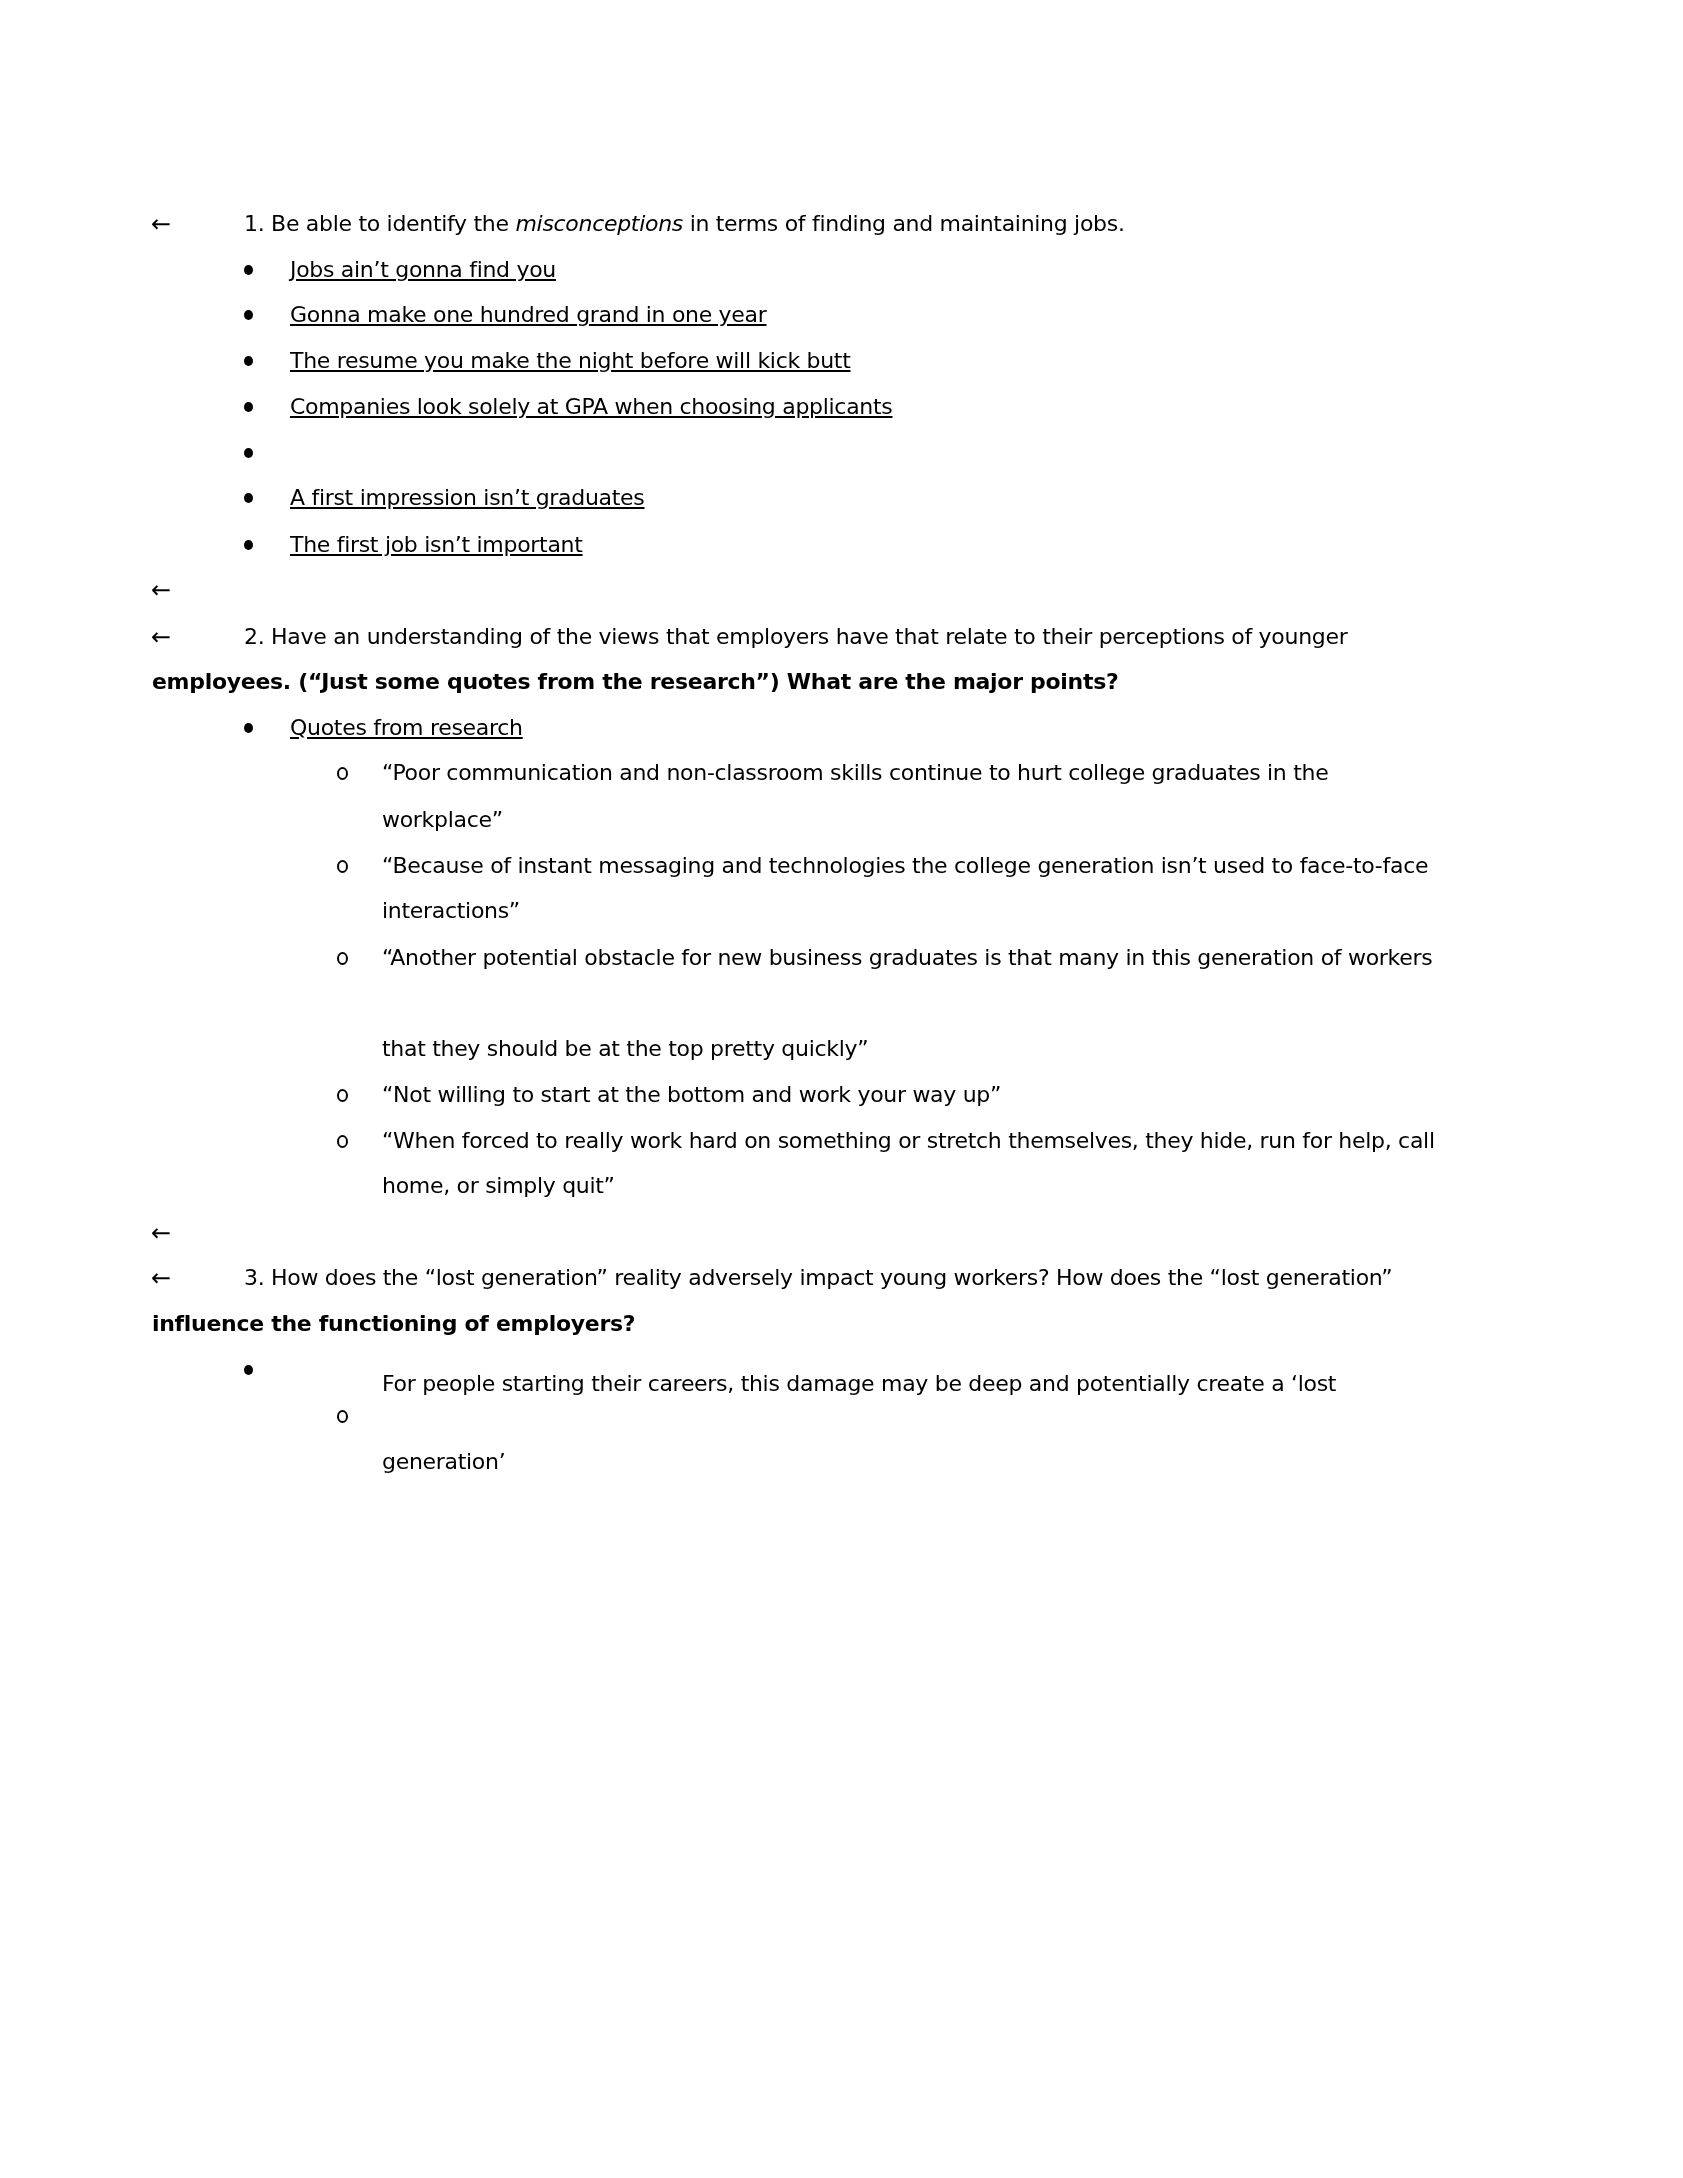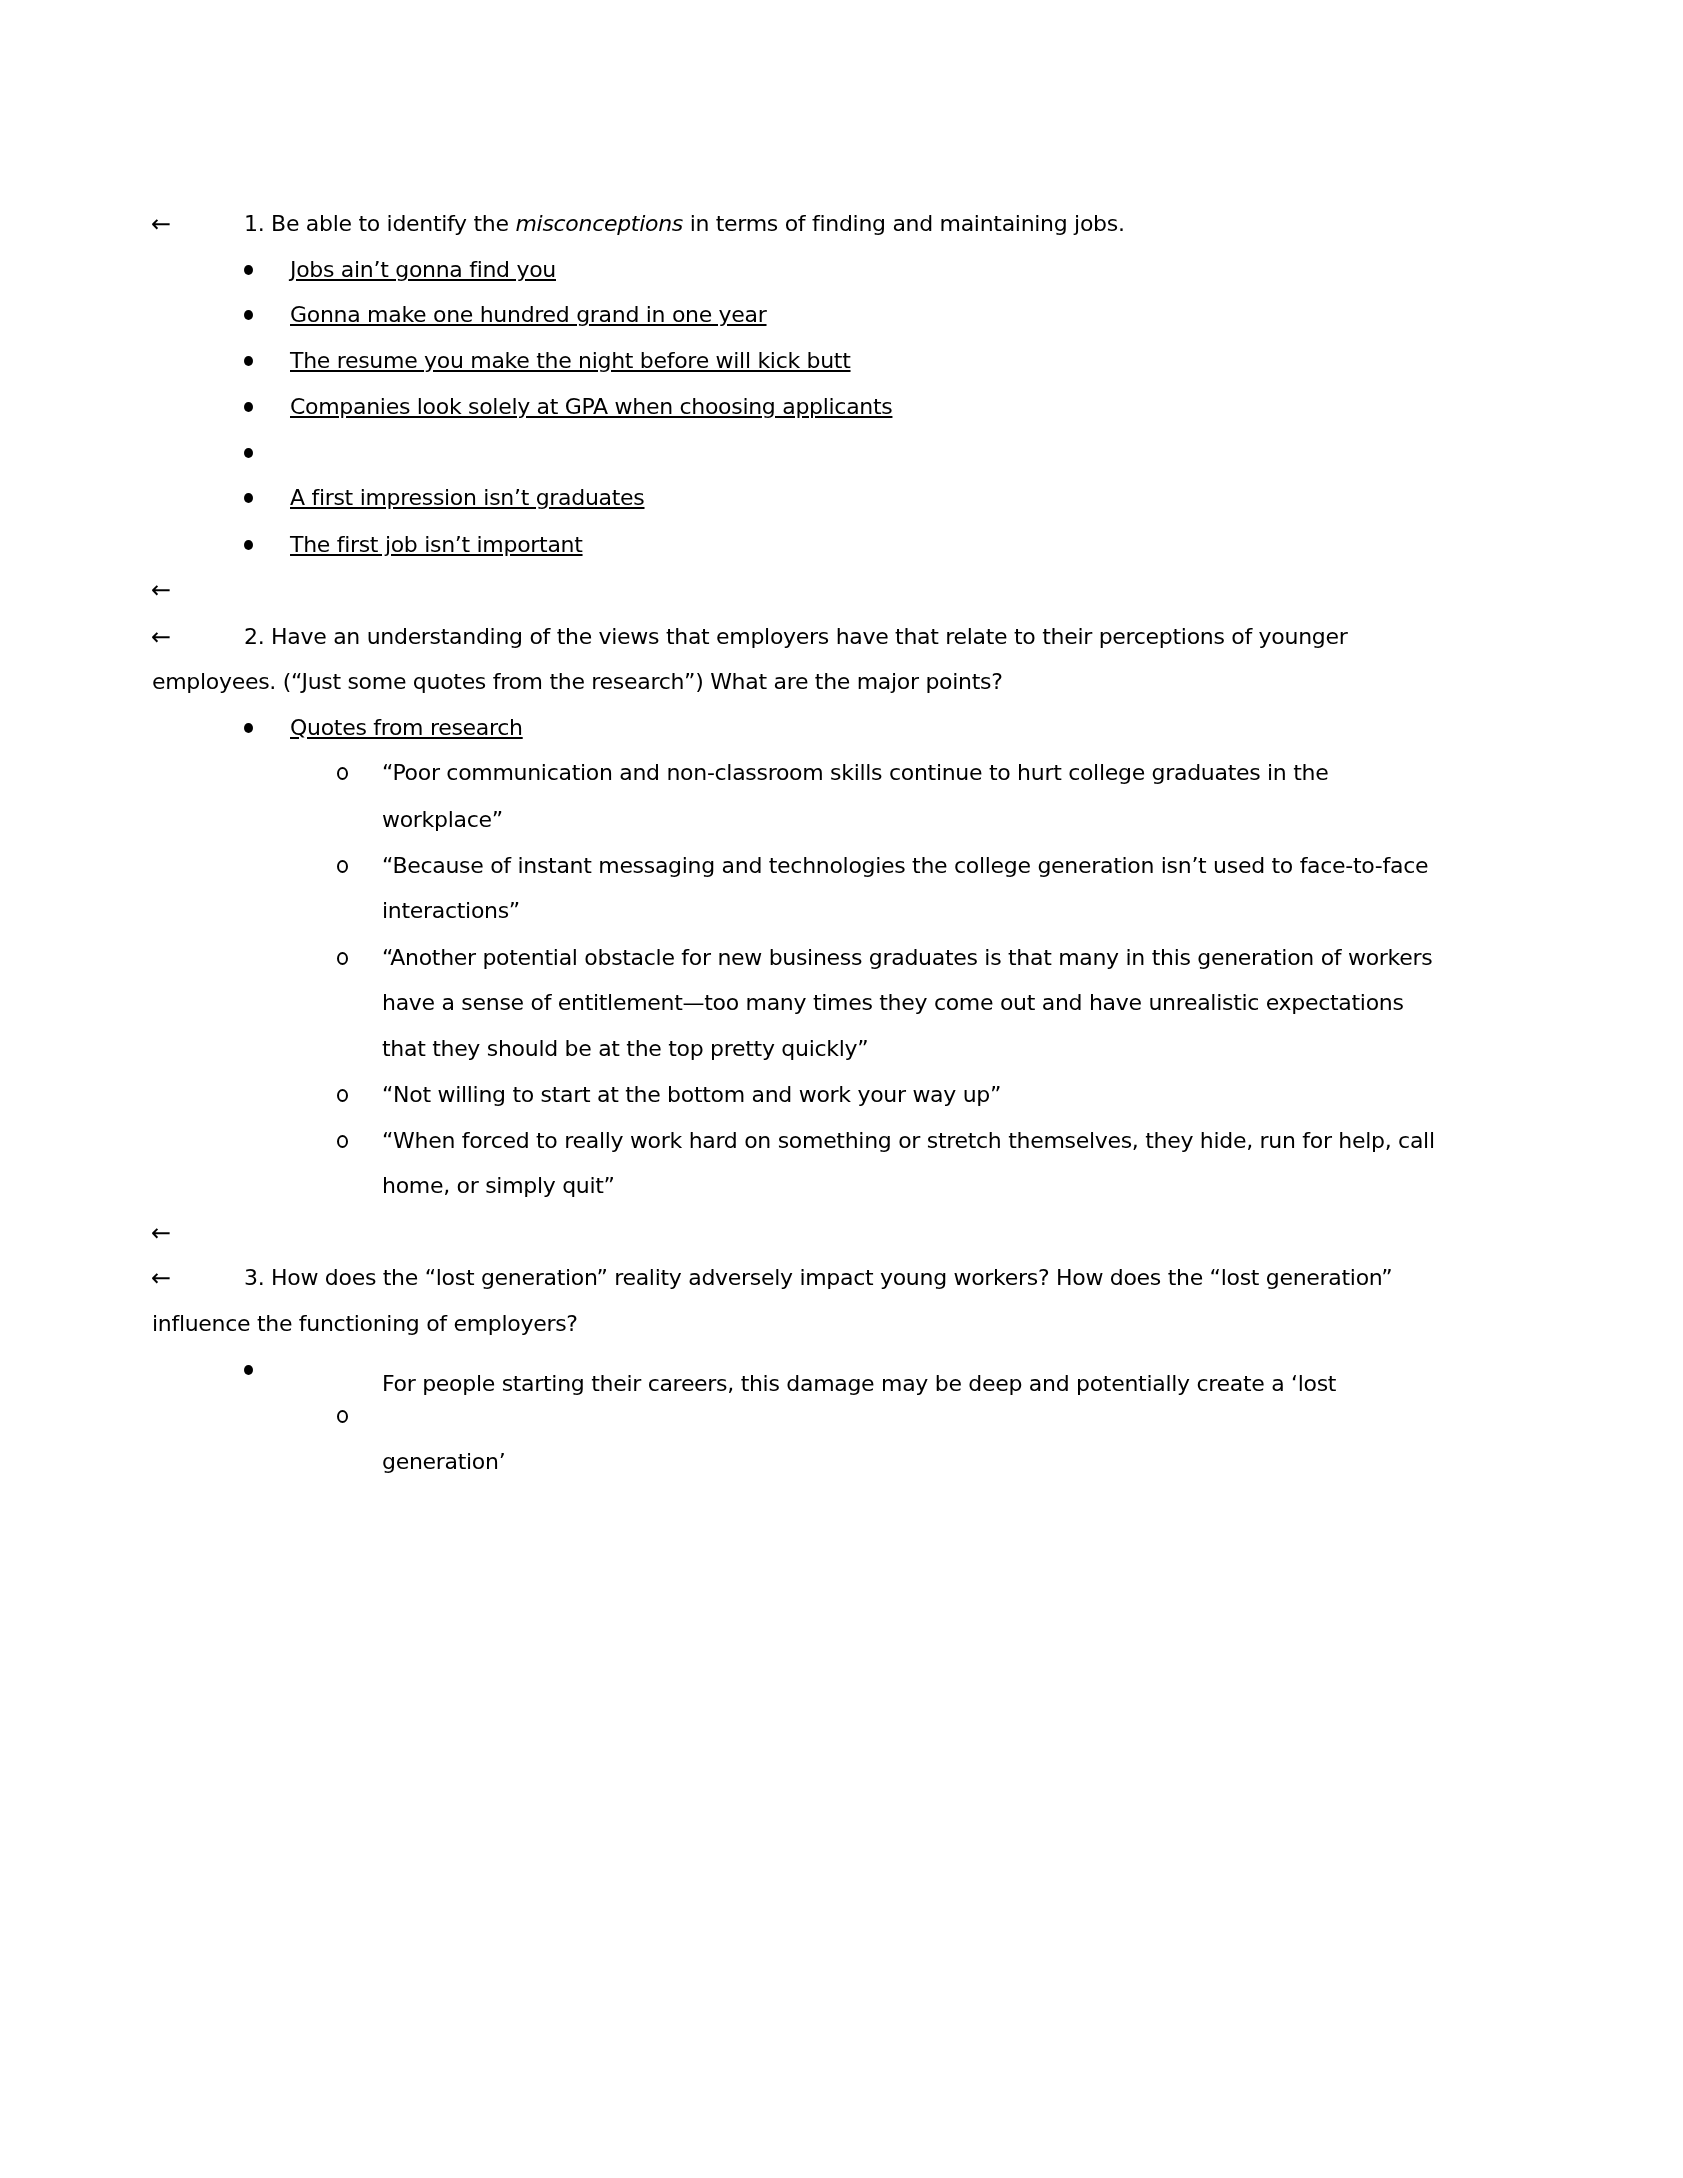--- a/index.html
+++ b/index.html
@@ -8,21 +8,21 @@
   .page { position: absolute; left: 0; top: 0; width: 1683px; height: 2178px; background: #ffffff; }
   .line { position: absolute; height: 46px; line-height: 46px; font-size: 22px;
           white-space: nowrap; letter-spacing: -0.3px; }
   .arrow { position: absolute; left: 151px; font-size: 24px; line-height: 46px; height: 46px;
            letter-spacing: 0; }
   .bullet-dot { position: absolute; left: 244px; width: 9px; height: 10px; border-radius: 50%;
                 background: #000; margin-top: 18px; }
   .bullet-circle { position: absolute; left: 337px; width: 7px; height: 9px; border-radius: 50%;
                    border: 2px solid #000; margin-top: 17px; box-sizing: content-box; }
   .t-heading { left: 244px; }
-  .t-cont { left: 152px; }
+  .t-cont { left: 152px; font-weight: bold; }
   .t-l1 { left: 290px; text-decoration: underline; }
   .t-l2 { left: 382px; }
   em { font-style: italic; }
 </style>
 </head>
 <body>
 
 <div class="page">
 
   <span class="arrow" style="top:201px">←</span>
@@ -60,21 +60,20 @@
   <span class="bullet-circle" style="top:750px"></span>
   <div class="line t-l2" style="top:750px">“Poor communication and non-classroom skills continue to hurt college graduates in the</div>
   <div class="line t-l2" style="top:797px">workplace”</div>
 
   <span class="bullet-circle" style="top:843px"></span>
   <div class="line t-l2" style="top:843px">“Because of instant messaging and technologies the college generation isn’t used to face-to-face</div>
   <div class="line t-l2" style="top:888px">interactions”</div>
 
   <span class="bullet-circle" style="top:935px"></span>
   <div class="line t-l2" style="top:935px">“Another potential obstacle for new business graduates is that many in this generation of workers</div>
-  <div class="line t-l2" style="top:980px">have a sense of entitlement—too many times they come out and have unrealistic expectations</div>
   <div class="line t-l2" style="top:1026px">that they should be at the top pretty quickly”</div>
 
   <span class="bullet-circle" style="top:1072px"></span>
   <div class="line t-l2" style="top:1072px">“Not willing to start at the bottom and work your way up”</div>
 
   <span class="bullet-circle" style="top:1118px"></span>
   <div class="line t-l2" style="top:1118px">“When forced to really work hard on something or stretch themselves, they hide, run for help, call</div>
   <div class="line t-l2" style="top:1163px">home, or simply quit”</div>
 
   <span class="arrow" style="top:1210px">←</span>

